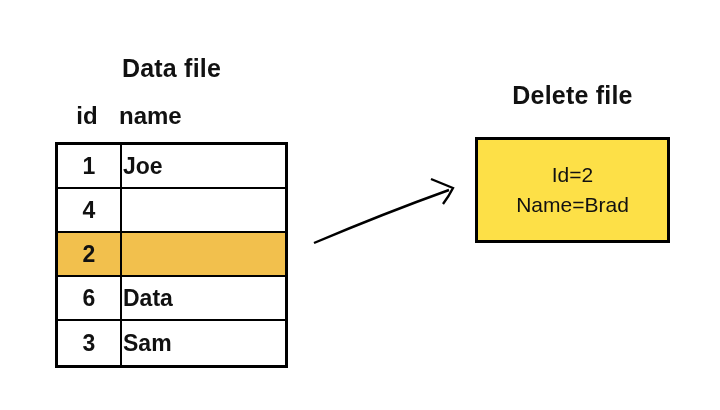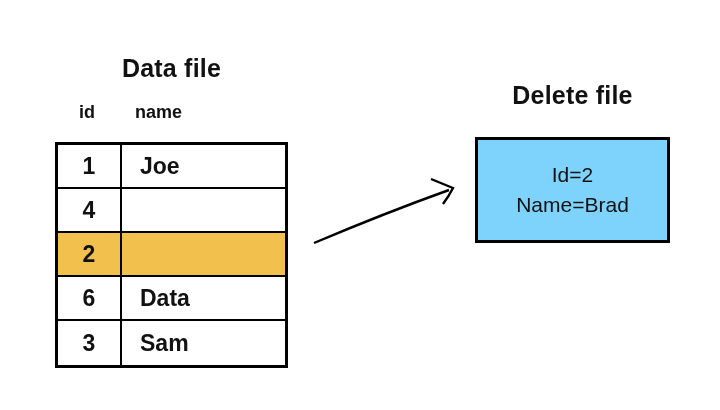--- a/index.html
+++ b/index.html
@@ -26,25 +26,25 @@
     text-align: center;
     white-space: nowrap;
   }
   .data-file-title   { left: 55px;  width: 233px; top: 54px; }
   .delete-file-title { left: 475px; width: 195px; top: 81px; }
 
   
   .col-header {
     position: absolute;
     top: 102px;
-    font-size: 18px;
+    font-size: 24px;
     font-weight: 700;
   }
   .col-header-id   { left: 55px; width: 64px; text-align: center; }
-  .col-header-name { left: 135px; text-align: left; }
+  .col-header-name { left: 119px; text-align: left; }
 
   
   .data-table {
     position: absolute;
     left: 55px;
     top: 142px;
     width: 233px;
     height: 226px;
     box-sizing: border-box;
     border: 3px solid #000000;
@@ -64,42 +64,42 @@
     align-items: center;
     font-size: 23px;
     font-weight: 700;
     line-height: 1;
   }
   .tcell.id-cell {
     justify-content: center;
     border-right: 2px solid #000000;
   }
   .tcell.name-cell {
-    padding-left: 18px;
+    padding-left: 1px;
     justify-content: flex-start;
   }
 
   
   .arrow-svg {
     position: absolute;
     left: 0; top: 0;
     width: 720px; height: 410px;
     pointer-events: none;
   }
 
   
   .delete-box {
     position: absolute;
     left: 475px;
     top: 137px;
     width: 195px;
     height: 106px;
     box-sizing: border-box;
     border: 3px solid #000000;
-    background: #7dd3fc;
+    background: #fde047;
     display: flex;
     flex-direction: column;
     align-items: center;
     justify-content: center;
   }
   .delete-box .line {
     font-size: 21px;
     font-weight: 400;
     line-height: 30px;
     white-space: nowrap;

